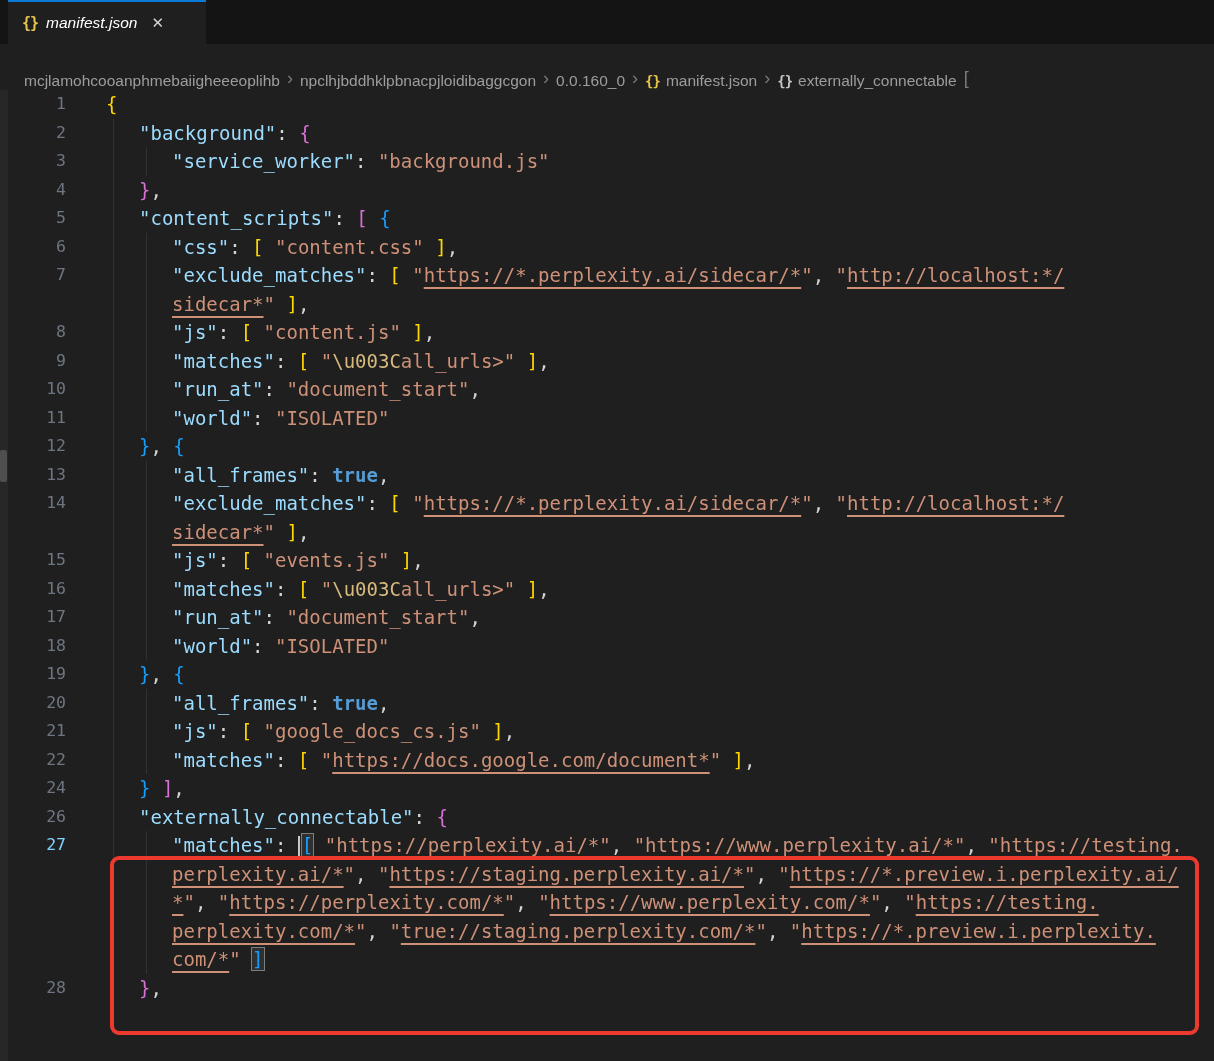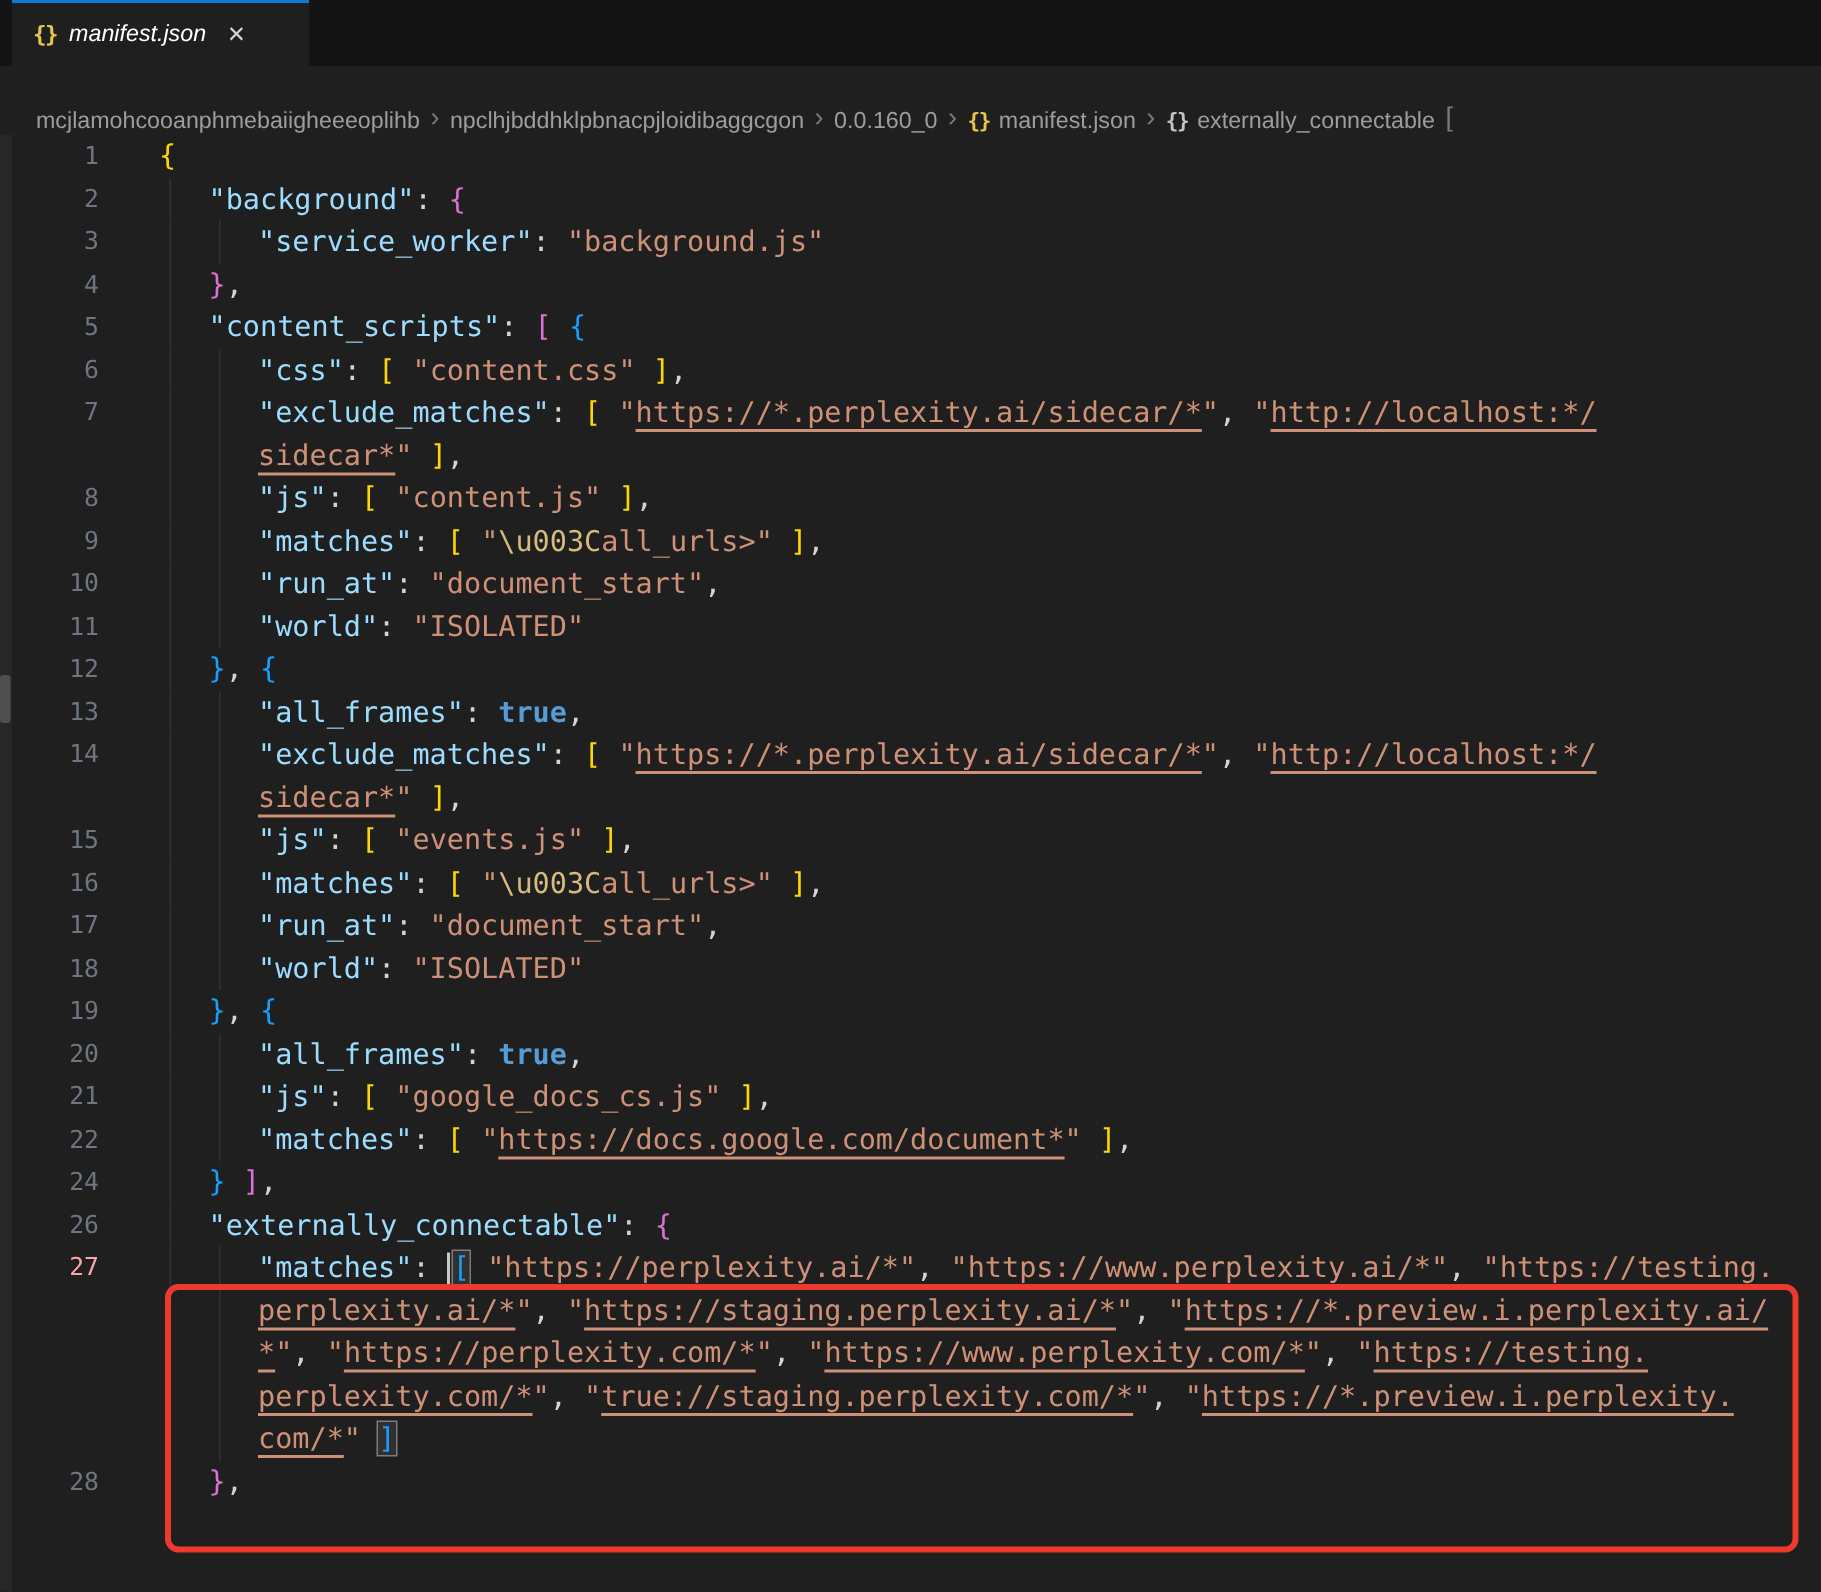--- a/index.html
+++ b/index.html
@@ -20,21 +20,21 @@
                 font-size:15.5px; color:#9d9d9d; }
   .bc-item { display:flex; align-items:center; gap:6px; cursor:pointer; }
   .bc-sep { color:#7a7a7a; font-size:18px; margin:0 7px; position:relative; top:-1px; }
   .bc-icon { font-family:"DejaVu Sans Mono",monospace; font-weight:bold; font-size:14px; letter-spacing:-1px; }
 
   
   .editor { position:absolute; left:0; top:90px; width:1214px; height:971px; background:#1f1f1f;
             font-family:"DejaVu Sans Mono",monospace; font-size:19px; }
   .row { display:flex; height:28.5px; line-height:28.5px; white-space:pre; }
   .ln { width:92px; flex:0 0 92px; text-align:right; padding-right:26px; color:#6f7681; font-size:16.5px; }
-  .row.active .ln { color:#fca5a5; }
+  .row.active .ln { color:#7dd3fc; }
   .code { position:relative; flex:1 1 auto; }
   .ind0 .code { padding-left:14px; }
   .ind1 .code { padding-left:47px; }
   .ind2 .code { padding-left:80px; }
   .ind1 .code::before, .ind2 .code::before { content:""; position:absolute; left:21px; top:0; bottom:0; width:1px; background:#323232; }
   .ind2 .code::after  { content:""; position:absolute; left:54px; top:0; bottom:0; width:1px; background:#323232; }
 
   
   .k { color:#9cdcfe; }
   .s { color:#ce9178; }

